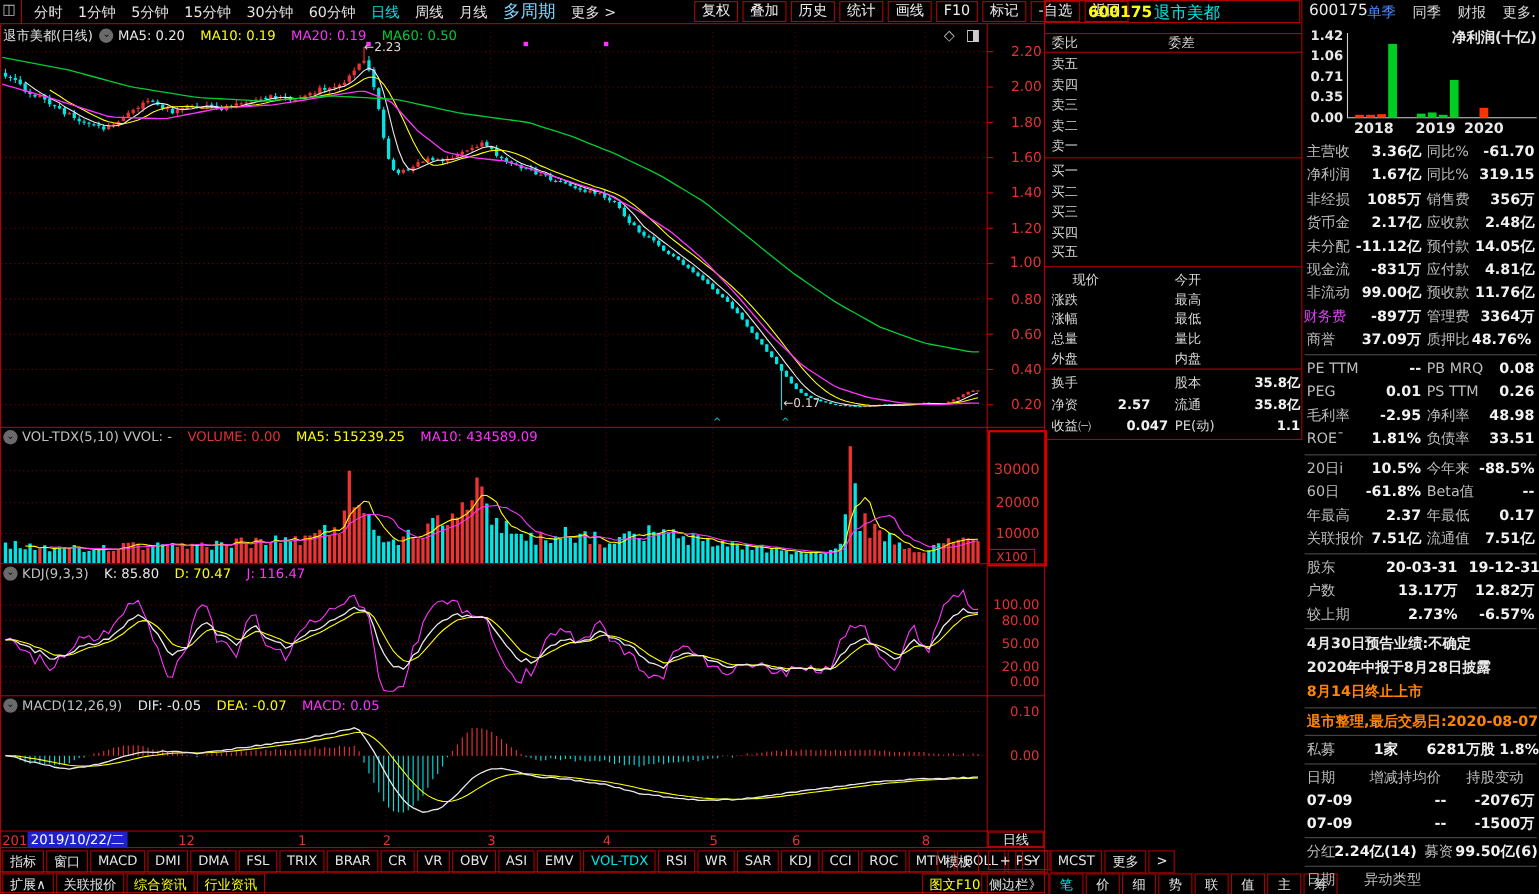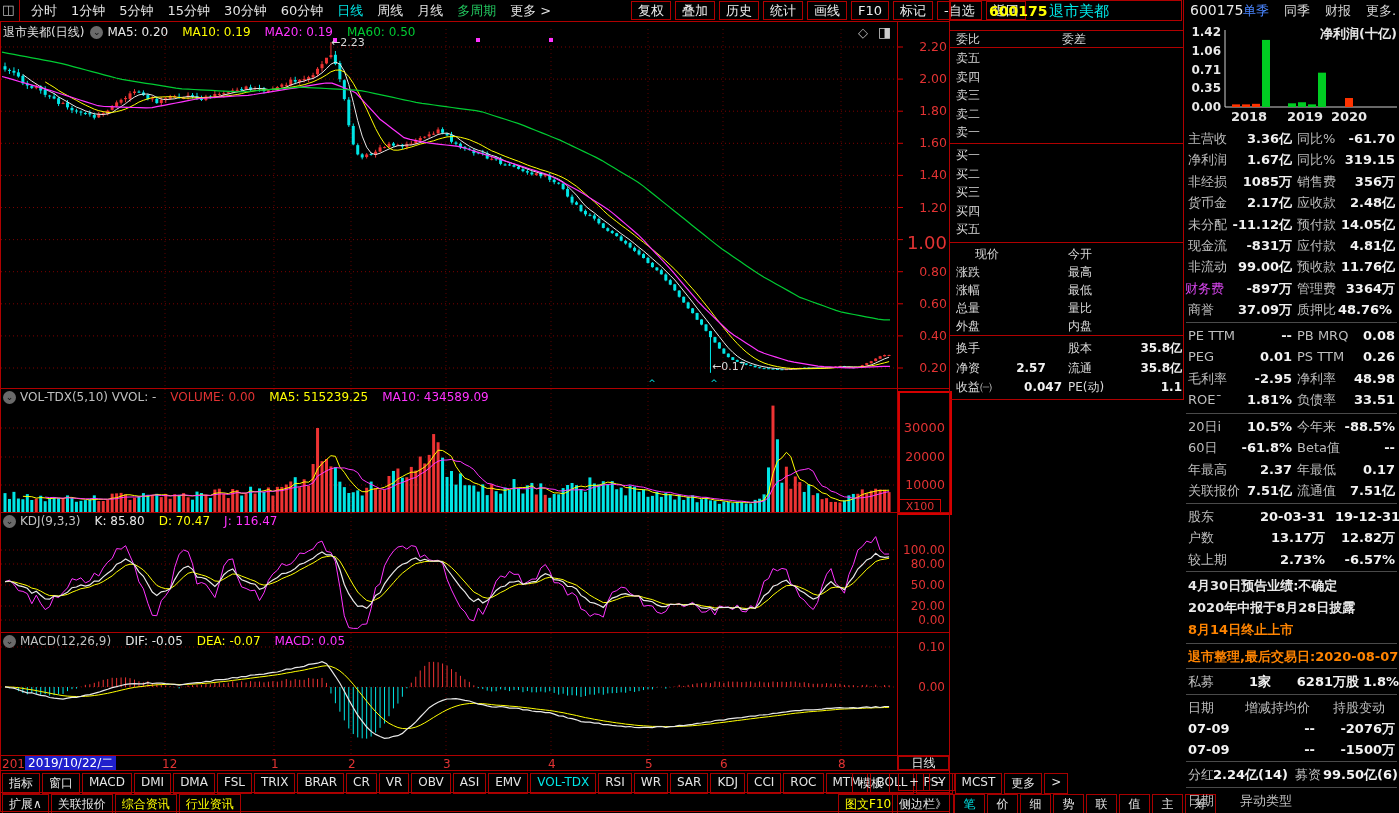--- a/index.html
+++ b/index.html
@@ -899,21 +899,21 @@
       <div style="position: absolute; left: 24px; top: 0px; height: 21px; display: flex; align-items: center;">
         <span style="padding: 0px 7px; font-size: 13px; color: rgb(228, 228, 228); white-space: nowrap;">分时</span>
         <span style="padding: 0px 7px; font-size: 13px; color: rgb(228, 228, 228); white-space: nowrap;">1分钟</span>
         <span style="padding: 0px 7px; font-size: 13px; color: rgb(228, 228, 228); white-space: nowrap;">5分钟</span>
         <span style="padding: 0px 7px; font-size: 13px; color: rgb(228, 228, 228); white-space: nowrap;">15分钟</span>
         <span style="padding: 0px 7px; font-size: 13px; color: rgb(228, 228, 228); white-space: nowrap;">30分钟</span>
         <span style="padding: 0px 7px; font-size: 13px; color: rgb(228, 228, 228); white-space: nowrap;">60分钟</span>
         <span style="padding: 0px 7px; font-size: 13px; color: rgb(0, 229, 229); white-space: nowrap;">日线</span>
         <span style="padding: 0px 7px; font-size: 13px; color: rgb(228, 228, 228); white-space: nowrap;">周线</span>
         <span style="padding: 0px 7px; font-size: 13px; color: rgb(228, 228, 228); white-space: nowrap;">月线</span>
-        <span style="padding: 0px 7px; font-size: 13px; color: #22c55e; white-space: nowrap;">多周期</span>
+        <span style="padding: 0px 7px; font-size: 16px; color: #7dd3fc; white-space: nowrap;">多周期</span>
         <span style="padding: 0px 7px; font-size: 13px; color: rgb(228, 228, 228); white-space: nowrap;">更多 &gt;</span>
       </div>
       <div style="position: absolute; left: 631px; top: 1px; height: 19px; display: flex; gap: 4px;">
         <span style="border: 1px solid rgb(176, 0, 0); padding: 0px 6px; line-height: 17px; font-size: 13px; color: rgb(238, 238, 238); white-space: nowrap;">复权</span>
         <span style="border: 1px solid rgb(176, 0, 0); padding: 0px 6px; line-height: 17px; font-size: 13px; color: rgb(238, 238, 238); white-space: nowrap;">叠加</span>
         <span style="border: 1px solid rgb(176, 0, 0); padding: 0px 6px; line-height: 17px; font-size: 13px; color: rgb(238, 238, 238); white-space: nowrap;">历史</span>
         <span style="border: 1px solid rgb(176, 0, 0); padding: 0px 6px; line-height: 17px; font-size: 13px; color: rgb(238, 238, 238); white-space: nowrap;">统计</span>
         <span style="border: 1px solid rgb(176, 0, 0); padding: 0px 6px; line-height: 17px; font-size: 13px; color: rgb(238, 238, 238); white-space: nowrap;">画线</span>
         <span style="border: 1px solid rgb(176, 0, 0); padding: 0px 6px; line-height: 17px; font-size: 13px; color: rgb(238, 238, 238); white-space: nowrap;">F10</span>
         <span style="border: 1px solid rgb(176, 0, 0); padding: 0px 6px; line-height: 17px; font-size: 13px; color: rgb(238, 238, 238); white-space: nowrap;">标记</span>
@@ -938,21 +938,21 @@
       <div style="position: absolute; left: 3px; top: 514px; height: 15px; line-height: 15px; white-space: nowrap;"><span class="cicon" style="">⌄</span><span style="color: rgb(192, 192, 192); margin-right: 14px;">KDJ(9,3,3)</span><span style="color: rgb(232, 232, 232); margin-right: 14px;">K: 85.80</span><span style="color: rgb(255, 255, 0); margin-right: 14px;">D: 70.47</span><span style="color: rgb(255, 51, 255); margin-right: 14px;">J: 116.47</span></div>
       <div style="position: absolute; left: 3px; top: 634px; height: 15px; line-height: 15px; white-space: nowrap;"><span class="cicon" style="">⌄</span><span style="color: rgb(192, 192, 192); margin-right: 14px;">MACD(12,26,9)</span><span style="color: rgb(232, 232, 232); margin-right: 14px;">DIF: -0.05</span><span style="color: rgb(255, 255, 0); margin-right: 14px;">DEA: -0.07</span><span style="color: rgb(255, 51, 255); margin-right: 14px;">MACD: 0.05</span></div>
     </div>
   <div id="axes">
       <div style="position: absolute; left: 903px; top: 39px; width: 44px; text-align: right; color: rgb(226, 51, 51); font-size: 12.5px;">2.20</div>
       <div style="position: absolute; left: 903px; top: 71.1px; width: 44px; text-align: right; color: rgb(226, 51, 51); font-size: 12.5px;">2.00</div>
       <div style="position: absolute; left: 903px; top: 103.2px; width: 44px; text-align: right; color: rgb(226, 51, 51); font-size: 12.5px;">1.80</div>
       <div style="position: absolute; left: 903px; top: 135.3px; width: 44px; text-align: right; color: rgb(226, 51, 51); font-size: 12.5px;">1.60</div>
       <div style="position: absolute; left: 903px; top: 167.4px; width: 44px; text-align: right; color: rgb(226, 51, 51); font-size: 12.5px;">1.40</div>
       <div style="position: absolute; left: 903px; top: 199.5px; width: 44px; text-align: right; color: rgb(226, 51, 51); font-size: 12.5px;">1.20</div>
-      <div style="position: absolute; left: 903px; top: 231.6px; width: 44px; text-align: right; color: rgb(226, 51, 51); font-size: 18px;">1.00</div>
+      <div style="position: absolute; left: 903px; top: 231.6px; width: 44px; text-align: right; color: rgb(226, 51, 51); font-size: 13px;">1.00</div>
       <div style="position: absolute; left: 903px; top: 263.7px; width: 44px; text-align: right; color: rgb(226, 51, 51); font-size: 12.5px;">0.80</div>
       <div style="position: absolute; left: 903px; top: 295.8px; width: 44px; text-align: right; color: rgb(226, 51, 51); font-size: 12.5px;">0.60</div>
       <div style="position: absolute; left: 903px; top: 327.9px; width: 44px; text-align: right; color: rgb(226, 51, 51); font-size: 12.5px;">0.40</div>
       <div style="position: absolute; left: 903px; top: 360px; width: 44px; text-align: right; color: rgb(226, 51, 51); font-size: 12.5px;">0.20</div>
       <div style="position: absolute; left: 899px; top: 420px; width: 46px; text-align: right; color: rgb(226, 51, 51); font-size: 13px;">30000</div>
       <div style="position: absolute; left: 899px; top: 449px; width: 46px; text-align: right; color: rgb(226, 51, 51); font-size: 12.5px;">20000</div>
       <div style="position: absolute; left: 899px; top: 477px; width: 46px; text-align: right; color: rgb(226, 51, 51); font-size: 12.5px;">10000</div>
       <div style="position: absolute; left: 899px; top: 499px; width: 40px; height: 13px; border: 1px solid rgb(212, 0, 0); color: rgb(226, 51, 51); font-size: 11px; text-align: center; line-height: 13px;">X100</div>
       <div style="position: absolute; left: 898px; top: 391px; width: 50px; height: 120px; border: 2px solid rgb(212, 0, 0);"></div>
       <div style="position: absolute; left: 899px; top: 543px; width: 46px; text-align: right; color: rgb(226, 51, 51); font-size: 12px;">100.00</div>

